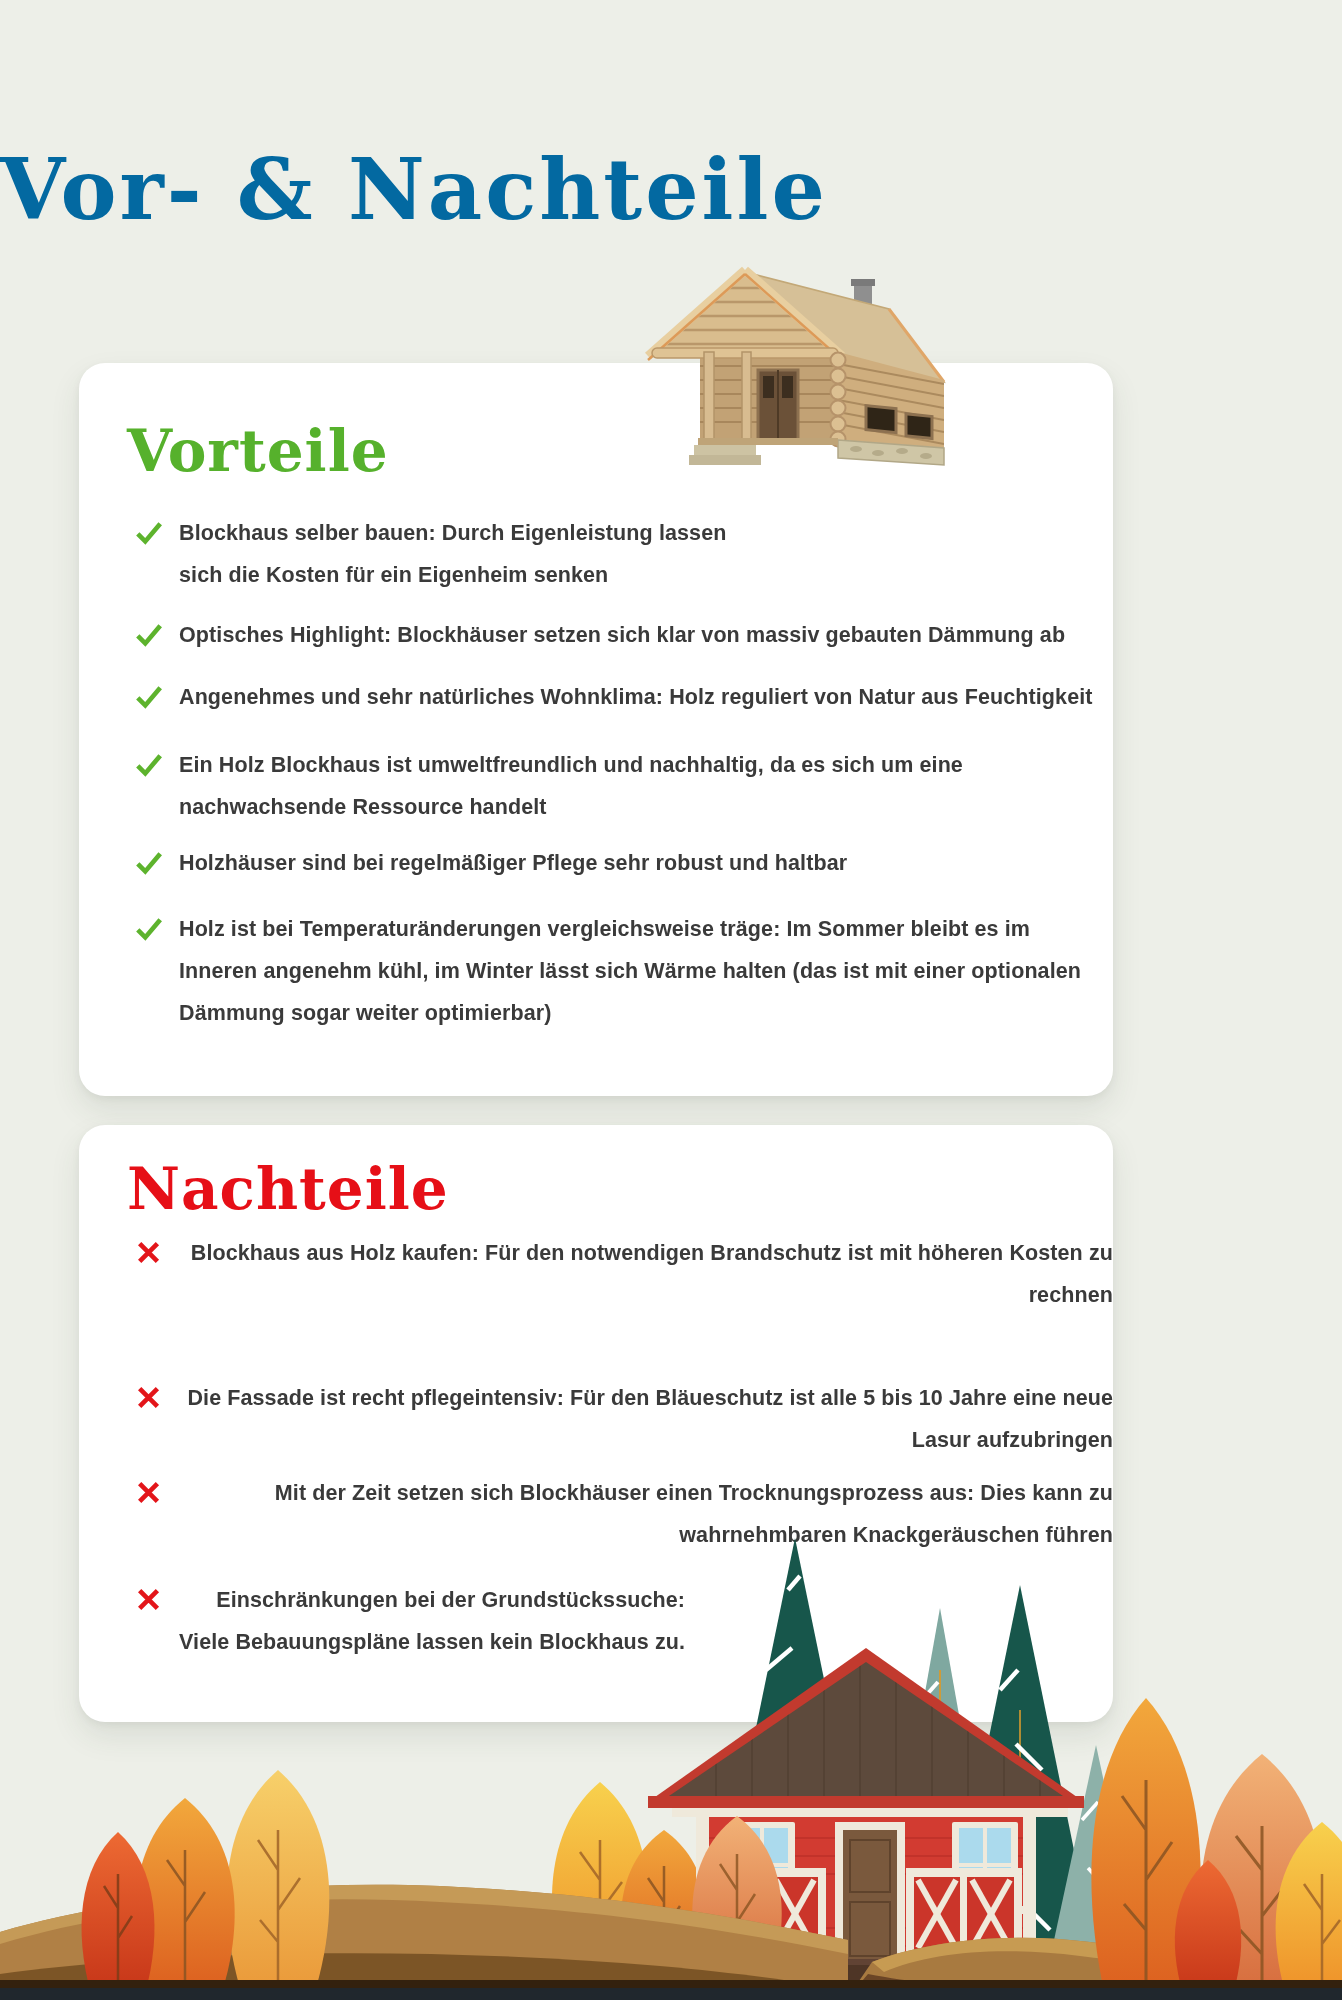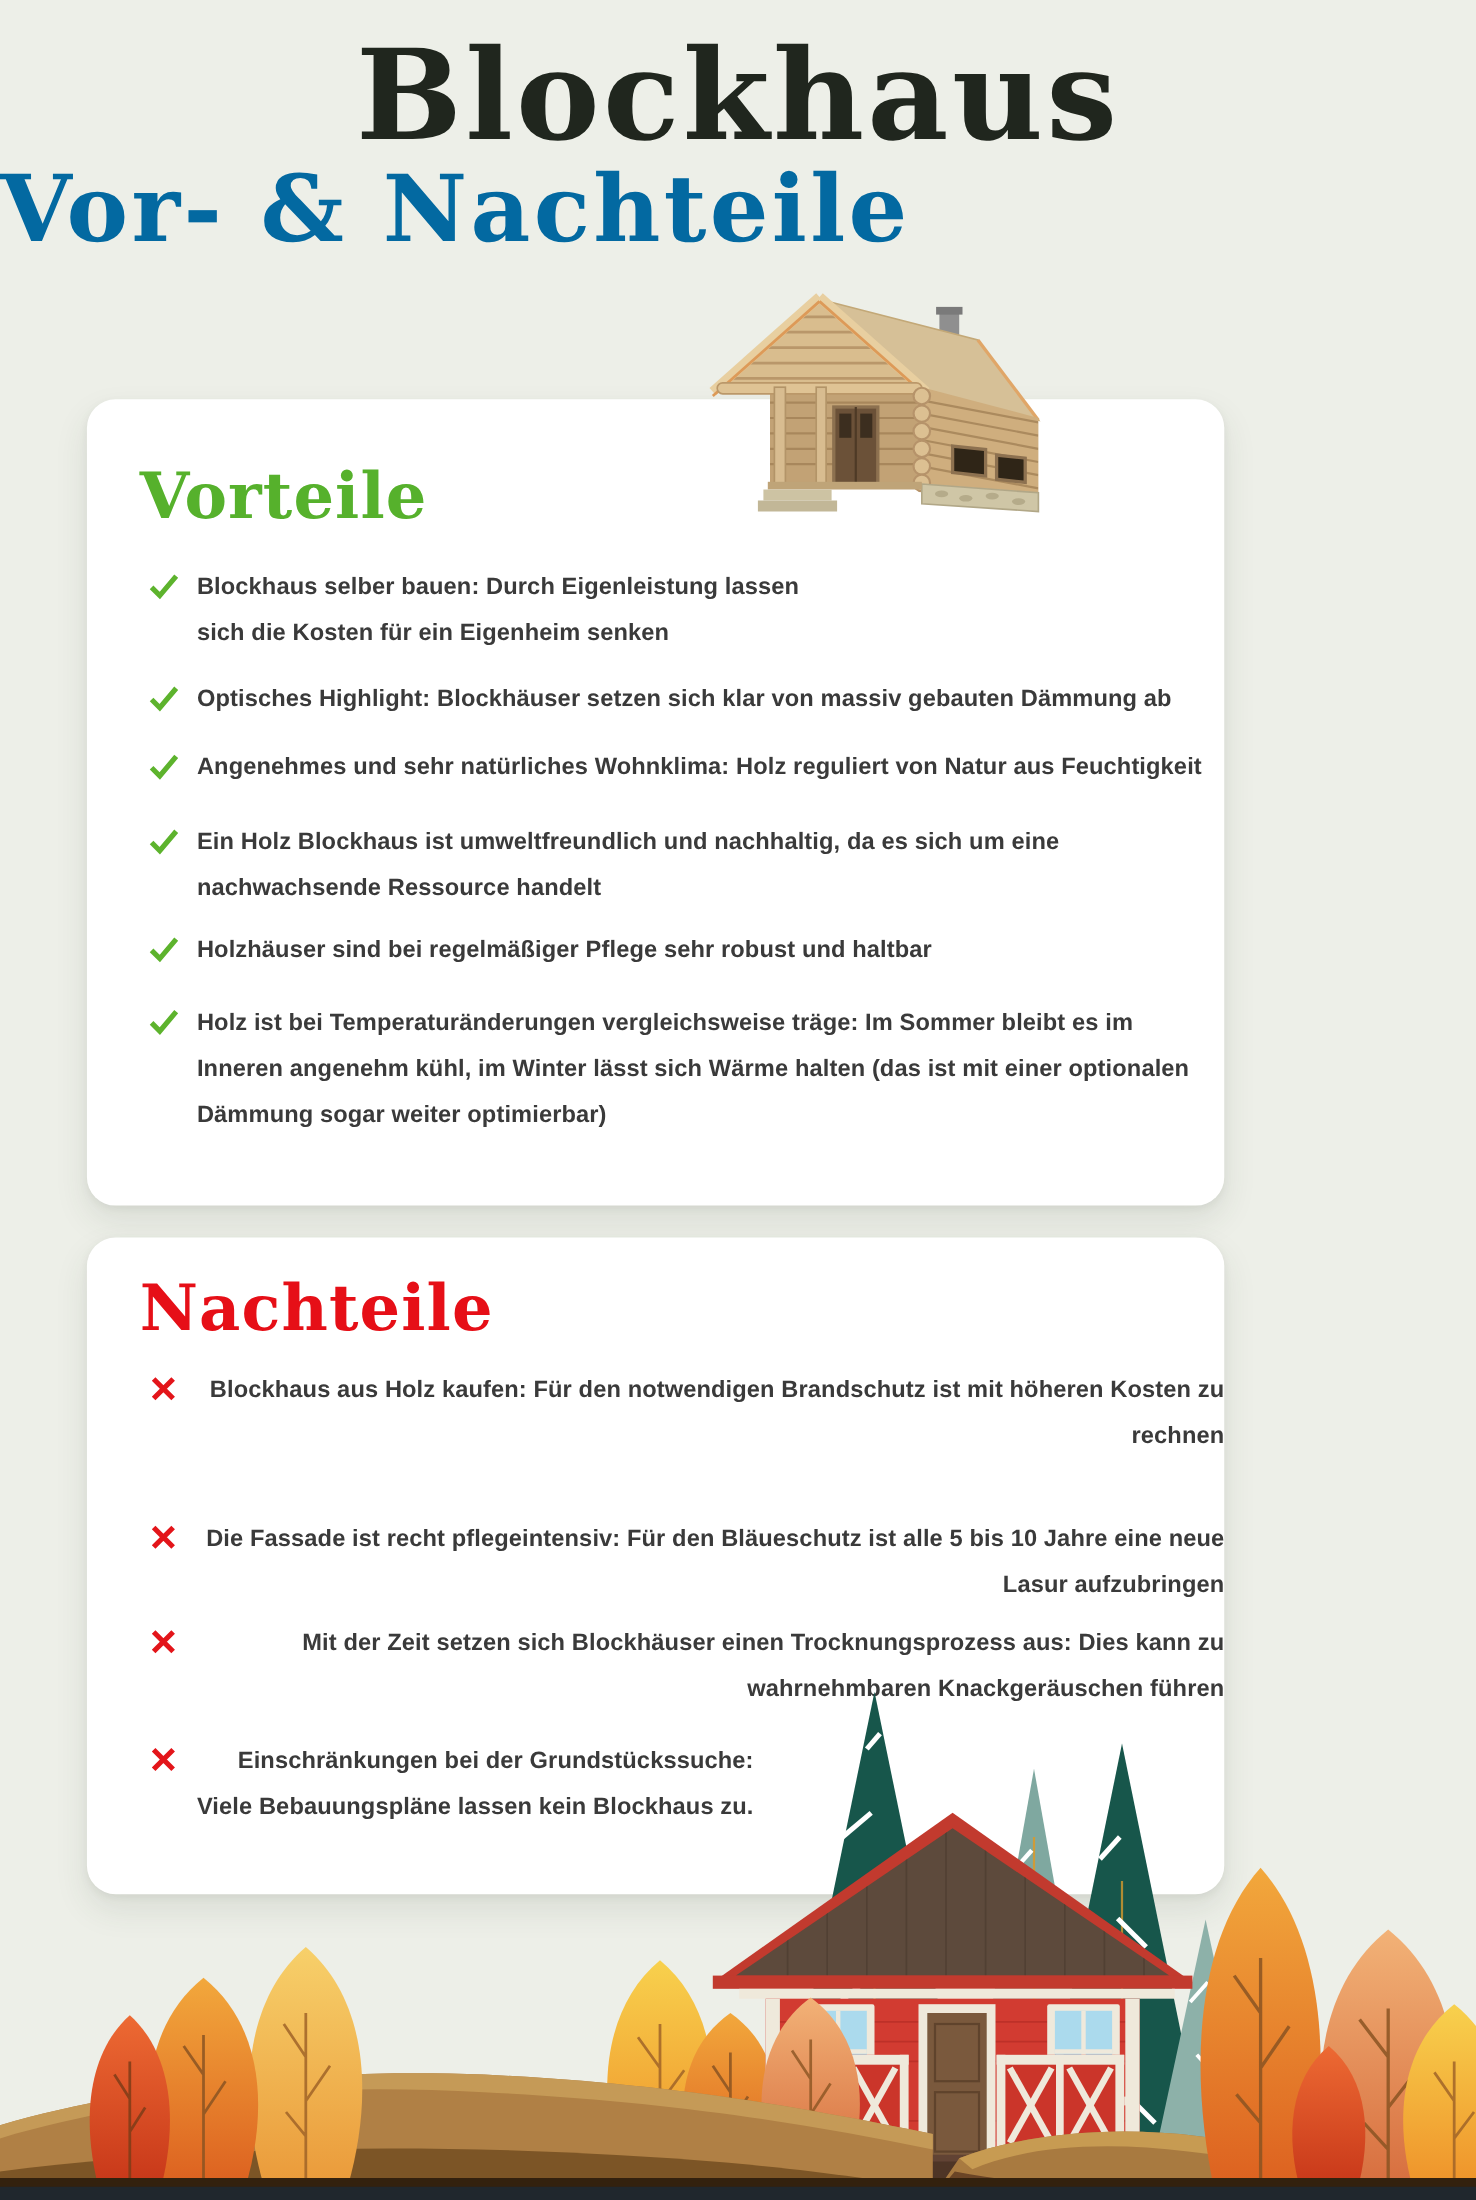--- a/index.html
+++ b/index.html
@@ -36,21 +36,20 @@
     white-space:pre-line;letter-spacing:.1px;
   }
   .cabin-art{position:absolute;left:642px;top:252px;width:312px;height:224px;z-index:3;}
   .scene-art{position:absolute;left:0;top:1530px;width:1342px;height:470px;z-index:2;}
 </style>
 </head>
 <body>
 
 <div class="canvas">
 
-  <h1 class="page-title">Blockhaus</h1>
   <h2 class="page-subtitle">Vor- &amp; Nachteile</h2>
 
   <section class="card card-pros">
     <h3>Vorteile</h3>
 
     <div class="row" style="top:149px">
       <svg class="mark" viewBox="0 0 30 26">
           <path d="M3 14 L11 22 L27 3" fill="none" stroke="#5db32d" stroke-width="5"></path>
         </svg>
       <p style="max-width:560px">Blockhaus selber bauen: Durch Eigenleistung lassen sich die Kosten für ein Eigenheim senken</p>
@@ -165,21 +164,21 @@
         <ellipse cx="284" cy="204" rx="6" ry="3"></ellipse>
     </g>
     <rect x="56" y="186" width="140" height="7" fill="#bfa478"></rect>
     <rect x="52" y="193" width="62" height="10" fill="#cdc3a3" stroke="#aéaa88"></rect>
     <rect x="47" y="203" width="72" height="10" fill="#c2b797"></rect>
   </svg>
 
   <section class="card card-cons">
     <h3>Nachteile</h3>
 
-    <div class="row" style="top:117px">
+    <div class="row" style="top:107px">
       <svg class="mark" viewBox="0 0 30 26">
           <path d="M5 3 L24 22 M24 3 L5 22" fill="none" stroke="#e3151a" stroke-width="5"></path>
         </svg>
       <p>Blockhaus aus Holz kaufen: Für den notwendigen Brandschutz ist mit höheren Kosten zu rechnen</p>
     </div>
     <div class="row" style="top:252px">
       <svg class="mark" viewBox="0 0 30 26">
           <path d="M5 3 L24 22 M24 3 L5 22" fill="none" stroke="#e3151a" stroke-width="5"></path>
         </svg>
       <p style="max-width:950px">Die Fassade ist recht pflegeintensiv: Für den Bläueschutz ist alle 5 bis 10 Jahre eine neue Lasur aufzubringen</p>

